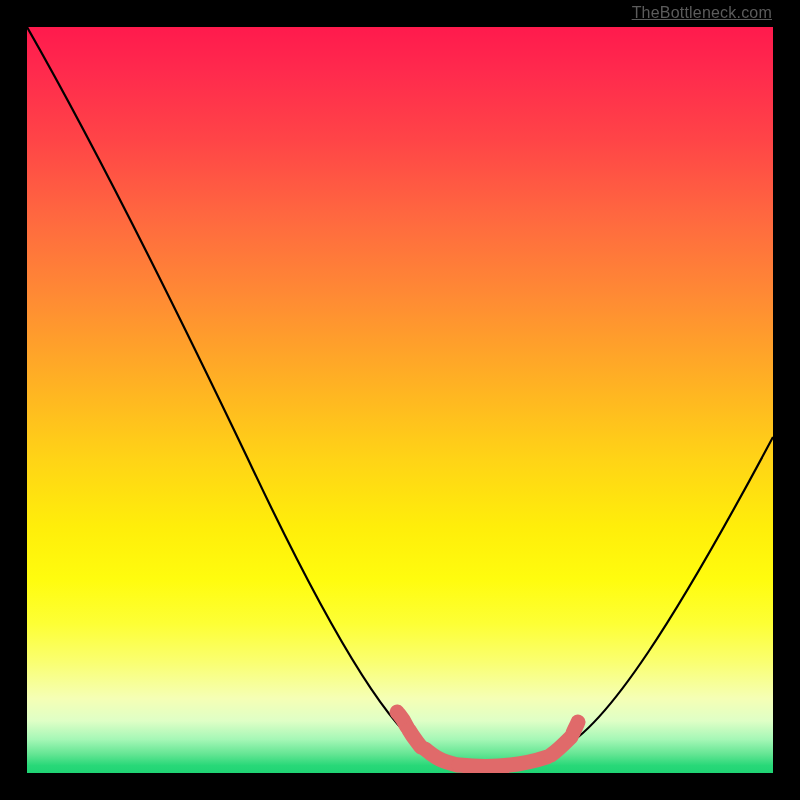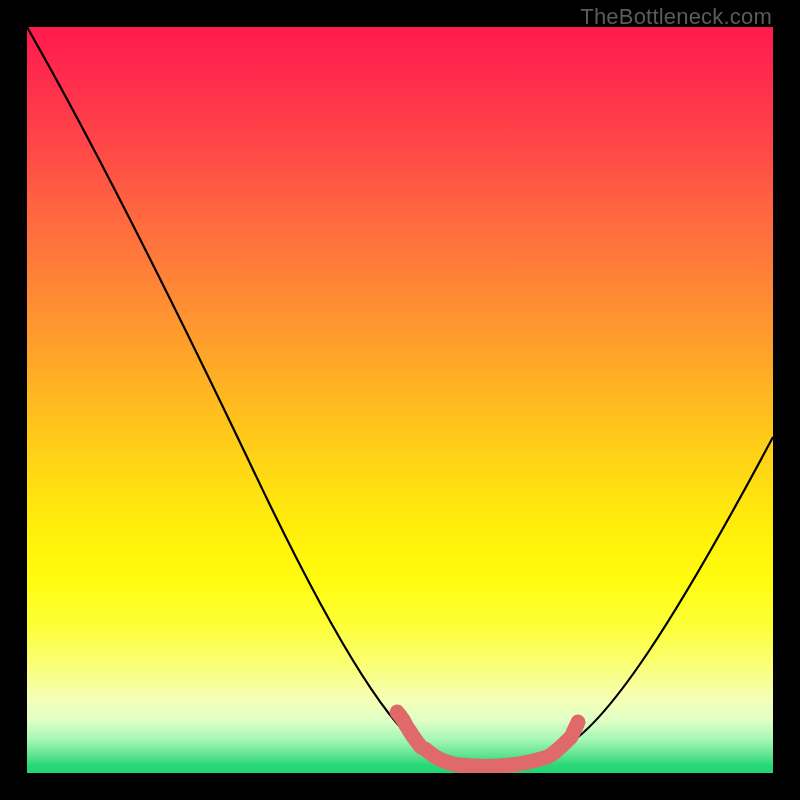--- a/index.html
+++ b/index.html
@@ -46,23 +46,24 @@
       #63e593 97.5%,
       #28d878 99%,
       #1fd474 100%
     );
   }
   .watermark {
     position: absolute;
     top: 4px;
     right: 28px;
     color: #5b5b5b;
-    font-size: 22px;
+    font-size: 16px;
     letter-spacing: 0.2px;
     user-select: none;
+    text-decoration: underline;
   }
   svg.curves {
     position: absolute;
     inset: 0;
   }
 </style>
 </head>
 <body>
 
 <div class="frame">

